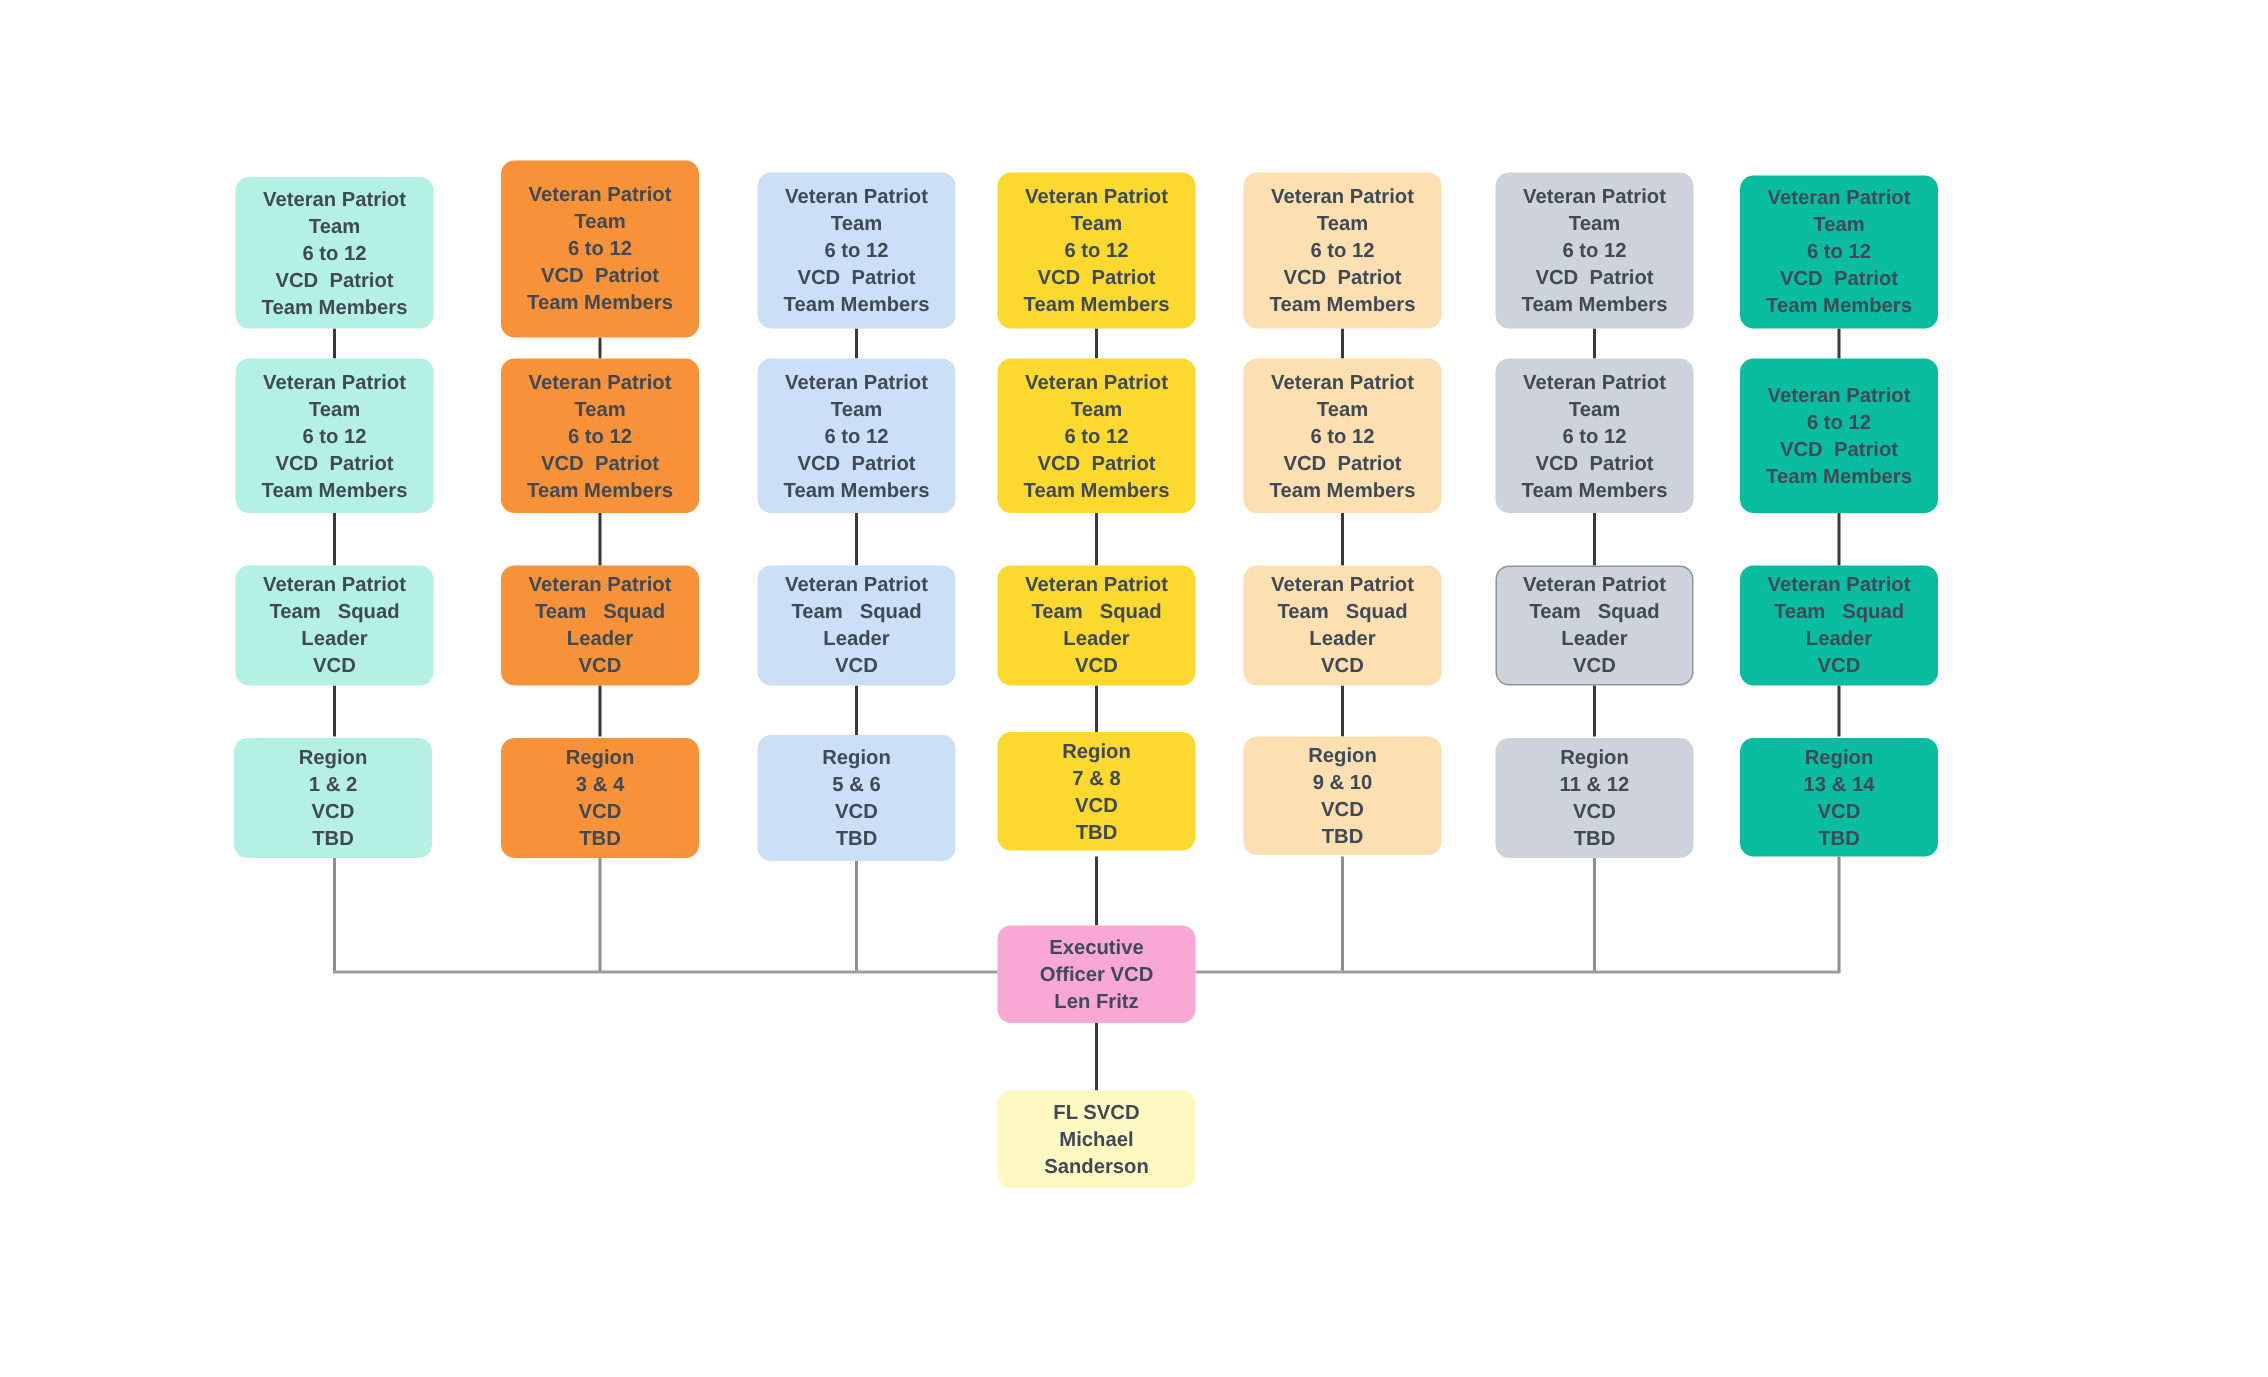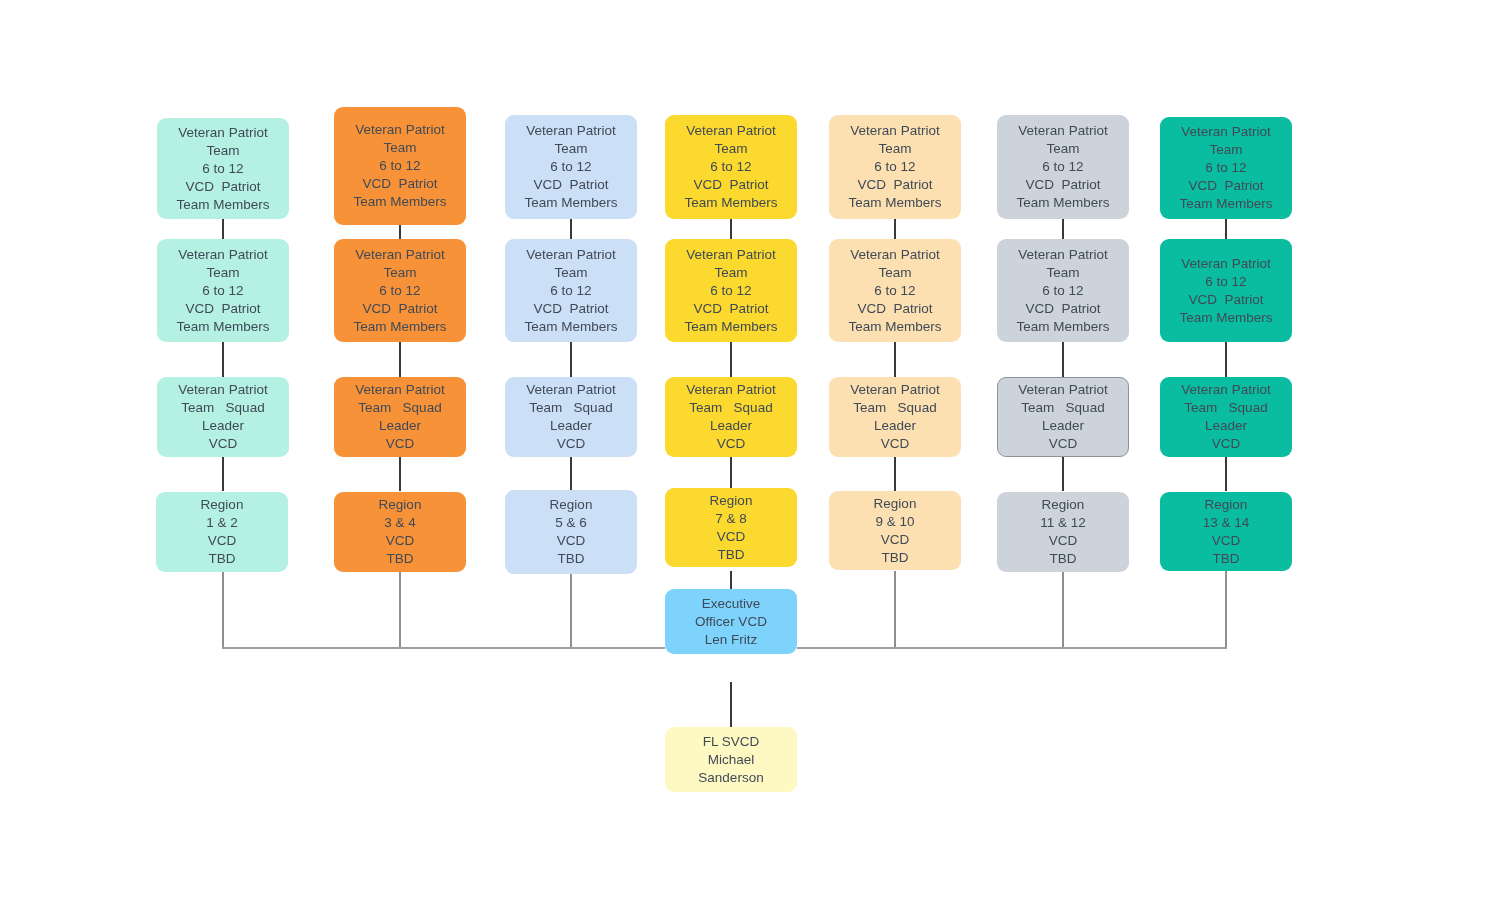--- a/index.html
+++ b/index.html
@@ -1,21 +1,21 @@
 <!DOCTYPE html>
 <html><head>
 <meta charset="utf-8">
 <style>
   html,body{margin:0;padding:0;background:#ffffff;font-family:"Liberation Sans",sans-serif;}
   .canvas{position:relative;width:1512px;height:918px;background:#ffffff;overflow:hidden;}
   .node{
     position:absolute;width:132px;box-sizing:border-box;
     display:flex;align-items:center;justify-content:center;
     text-align:center;white-space:pre-wrap;
-    font-weight:normal;font-size:13.5px;line-height:18px;
+    font-weight:bold;font-size:13.5px;line-height:18px;
     border-radius:9px;padding:3px;
   }
   .bordered{border:1.5px solid #8d939b;}
   .vline{position:absolute;width:2px;background:#3a3a3a;}
   .drop{position:absolute;width:1.5px;background:#8f8f8f;}
   .bus{position:absolute;height:1.5px;background:#9e9e9e;}
 </style>
 </head>
 <body>
 
@@ -200,20 +200,20 @@
     <div class="node" style="left: 1160px; top: 377px; height: 80px; background-color: rgb(10, 189, 160); color: rgb(64, 74, 86);">Veteran Patriot
 Team   Squad
 Leader
 VCD</div>
     <div class="node" style="left: 1160px; top: 492px; height: 79px; background-color: rgb(10, 189, 160); color: rgb(64, 74, 86);">Region
 13 &amp; 14
 VCD
 TBD</div>
   </div>
 
-  <div class="node" style="left: 665px; top: 589px; height: 65px; background-color: #7dd3fc; color: rgb(64, 74, 86);">Executive
+  <div class="node" style="left: 665px; top: 617px; height: 65px; background-color: #f9a8d4; color: rgb(64, 74, 86);">Executive
 Officer VCD
 Len Fritz</div>
   <div class="node" style="left: 665px; top: 727px; height: 65px; background-color: #fef9c3; color: rgb(64, 74, 86);">FL SVCD
 Michael
 Sanderson</div>
 
 </div>
 
 </body></html>

